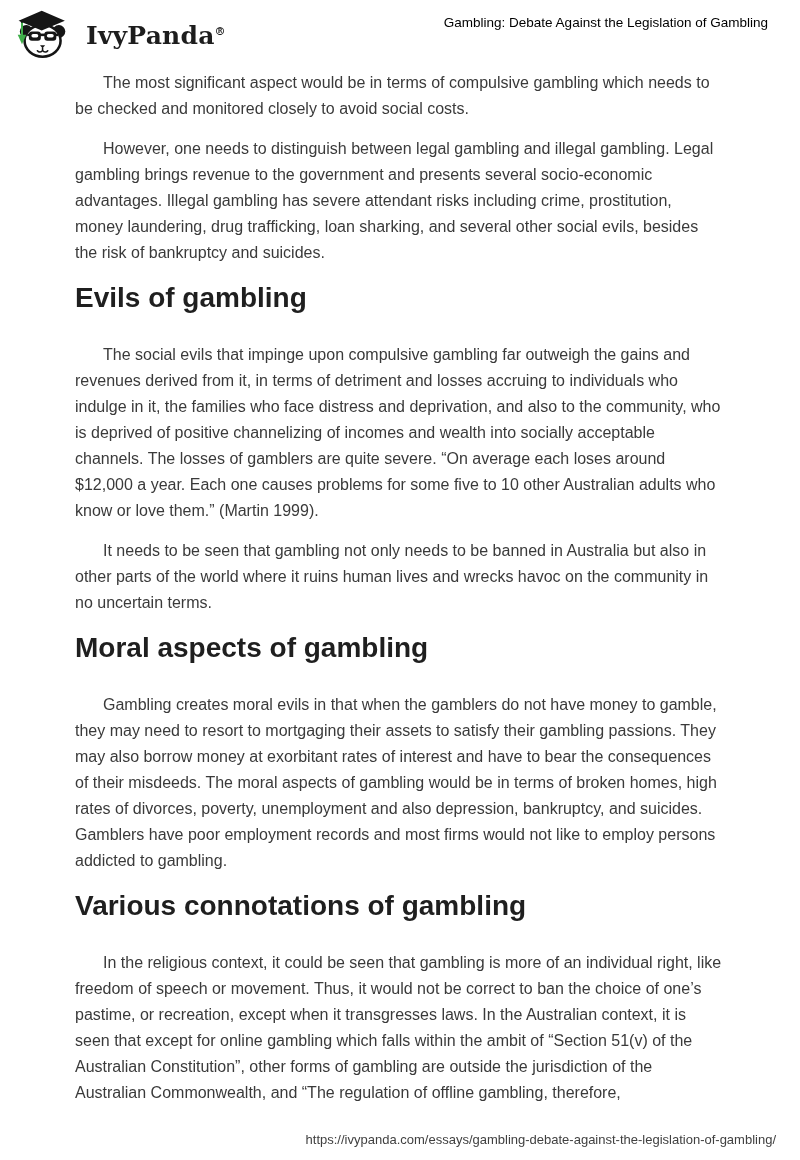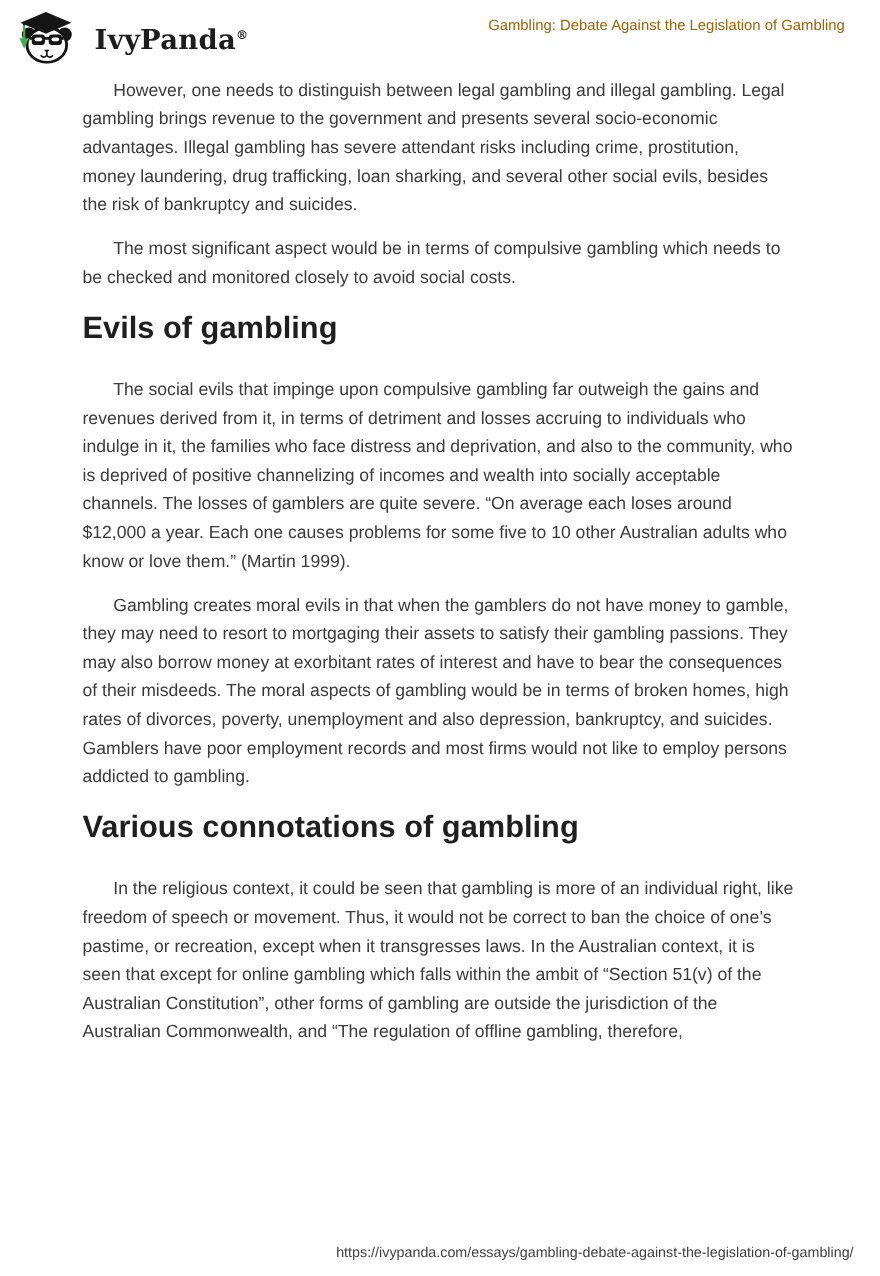--- a/index.html
+++ b/index.html
@@ -29,21 +29,21 @@
     font-weight: 700;
     font-size: 25px;
     color: #1d1d1d;
     letter-spacing: 0.2px;
     line-height: 48px;
     white-space: nowrap;
   }
   .brand-name sup { font-size: 11px; font-weight: 700; }
   .doc-title {
     font-size: 13.5px;
-    color: #a16207;
+    color: #000000;
     padding-top: 7px;
     text-align: right;
   }
   .main {
     padding: 14px 77px 0 75px;
     font-size: 16px;
     line-height: 26px;
     color: #3a3a3a;
   }
   .main p {
@@ -101,24 +101,26 @@
           <polygon points="4,29 14,29 9,40" fill="#3fae49"></polygon>
           <circle cx="9" cy="13.5" r="1.6" fill="#151515"></circle>
         </svg>
       </span>
       <span class="brand-name"><span>IvyPanda</span><sup>®</sup></span>
     </div>
     <div class="doc-title">Gambling: Debate Against the Legislation of Gambling</div>
   </header>
 
   <main class="main">
+    <p>The most significant aspect would be in terms of compulsive gambling which needs to be checked and monitored closely to avoid social costs.</p>
     <p>However, one needs to distinguish between legal gambling and illegal gambling. Legal gambling brings revenue to the government and presents several socio-economic advantages. Illegal gambling has severe attendant risks including crime, prostitution, money laundering, drug trafficking, loan sharking, and several other social evils, besides the risk of bankruptcy and suicides.</p>
-    <p>The most significant aspect would be in terms of compulsive gambling which needs to be checked and monitored closely to avoid social costs.</p>
     <h2>Evils of gambling</h2>
     <p>The social evils that impinge upon compulsive gambling far outweigh the gains and revenues derived from it, in terms of detriment and losses accruing to individuals who indulge in it, the families who face distress and deprivation, and also to the community, who is deprived of positive channelizing of incomes and wealth into socially acceptable channels. The losses of gamblers are quite severe. “On average each loses around $12,000 a year. Each one causes problems for some five to 10 other Australian adults who know or love them.” (Martin 1999).</p>
+    <p>It needs to be seen that gambling not only needs to be banned in Australia but also in other parts of the world where it ruins human lives and wrecks havoc on the community in no uncertain terms.</p>
+    <h2>Moral aspects of gambling</h2>
     <p>Gambling creates moral evils in that when the gamblers do not have money to gamble, they may need to resort to mortgaging their assets to satisfy their gambling passions. They may also borrow money at exorbitant rates of interest and have to bear the consequences of their misdeeds. The moral aspects of gambling would be in terms of broken homes, high rates of divorces, poverty, unemployment and also depression, bankruptcy, and suicides. Gamblers have poor employment records and most firms would not like to employ persons addicted to gambling.</p>
     <h2>Various connotations of gambling</h2>
     <p>In the religious context, it could be seen that gambling is more of an individual right, like freedom of speech or movement. Thus, it would not be correct to ban the choice of one’s pastime, or recreation, except when it transgresses laws. In the Australian context, it is seen that except for online gambling which falls within the ambit of “Section 51(v) of the Australian Constitution”, other forms of gambling are outside the jurisdiction of the Australian Commonwealth, and “The regulation of offline gambling, therefore,</p>
   </main>
 
   <footer class="footer">
     <span class="source-url">https://ivypanda.com/essays/gambling-debate-against-the-legislation-of-gambling/</span>
   </footer>
 
 </div>

